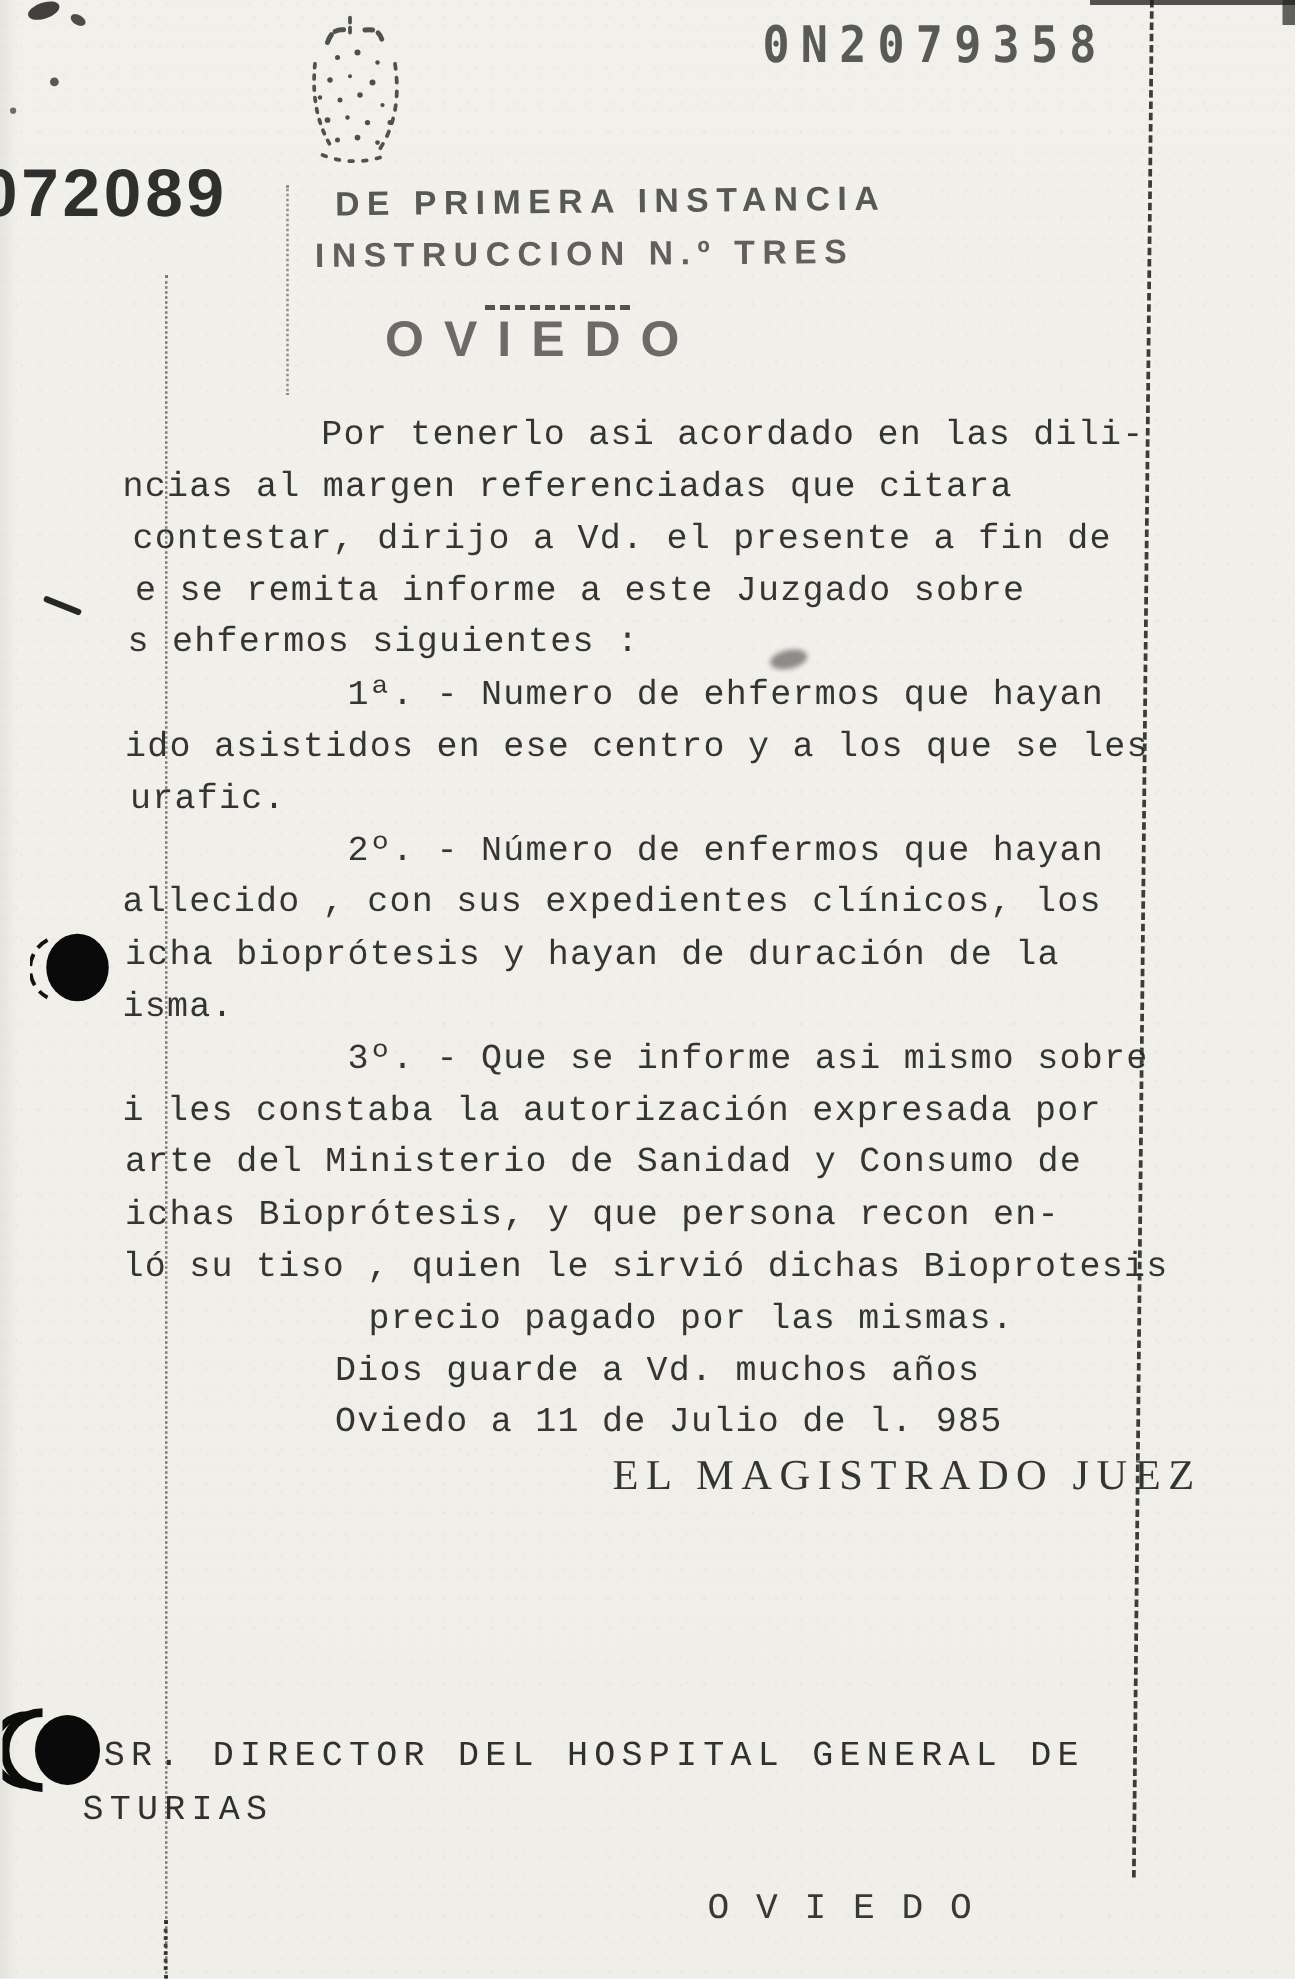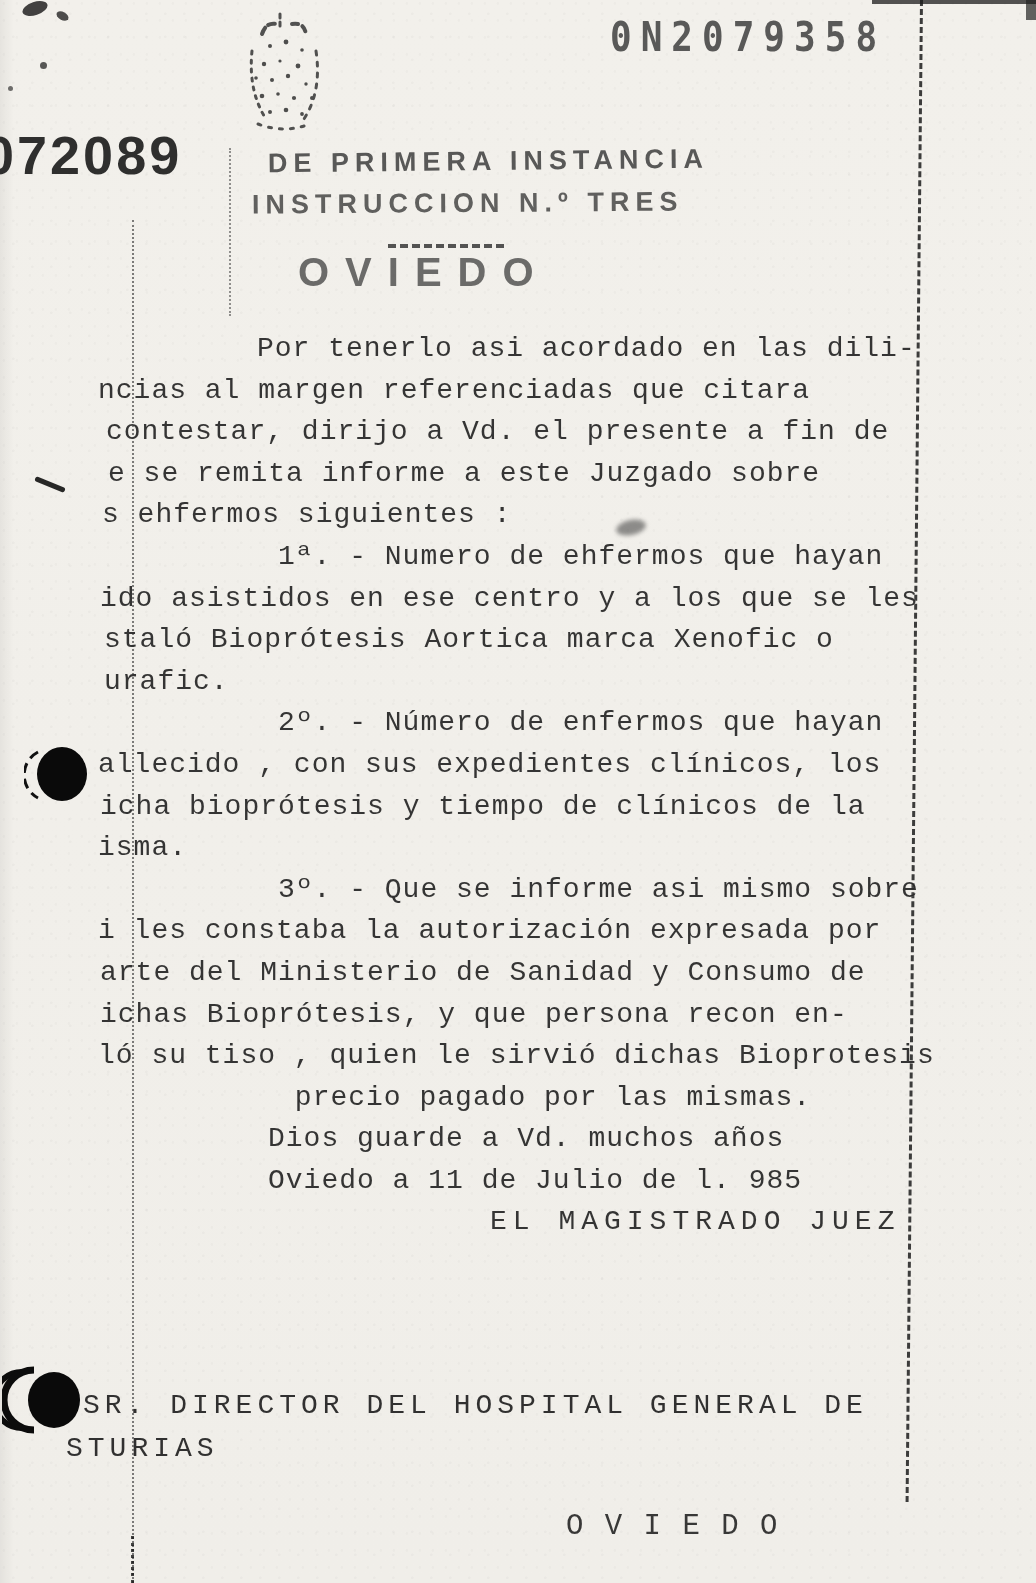--- a/index.html
+++ b/index.html
@@ -38,21 +38,21 @@
     position:absolute;left:252px;top:188px;
     font:bold 27px "Liberation Sans",sans-serif;letter-spacing:6px;
     color:#2e2e2e;opacity:.74;transform:rotate(-.4deg);
     text-shadow:0 0 1px #f0eee9;
   }
   .stamp-dash{
     position:absolute;left:388px;top:244px;width:116px;height:0;
     border-top:4px dashed #2c2c2c;opacity:.8;
   }
   .stamp-city{
-    position:absolute;left:298px;top:250px;
+    position:absolute;left:308px;top:250px;
     font:bold 40px "Liberation Sans",sans-serif;letter-spacing:16px;
     color:#333;opacity:.7;text-shadow:0 0 2px #f0eee9;
   }
   .crest{position:absolute;left:214px;top:6px;opacity:.8;}
   
   .vline-left{
     position:absolute;left:132px;top:220px;height:1363px;width:0;
     border-left:2px dotted #3c3c3c;opacity:.65;
   }
   .vline-left-heavy{
@@ -83,21 +83,21 @@
   .punch{position:absolute;}
   
   .body-text{
     position:absolute;left:98px;top:328px;width:900px;
     font:28px "Liberation Mono","DejaVu Sans Mono",monospace;
     letter-spacing:1px;line-height:41.6px;color:rgba(24,24,24,.87);
     text-shadow:0 0 1px rgba(240,238,233,.65);
     white-space:nowrap;
   }
   .tline{height:41.6px;}
-  .tline.wide{letter-spacing:6px;font-size:28px;}
+  .tline.wide{letter-spacing:6px;font-size:34px;font-family:Liberation Serif, serif;}
   
   .addr1{
     position:absolute;left:83px;top:1390px;
     font:28px "Liberation Mono","DejaVu Sans Mono",monospace;
     letter-spacing:5px;color:rgba(22,22,22,.88);white-space:nowrap;
     text-shadow:0 0 1px rgba(240,238,233,.6);
   }
   .addr2{
     position:absolute;left:66px;top:1433px;
     font:28px "Liberation Mono","DejaVu Sans Mono",monospace;
@@ -186,25 +186,24 @@
 
   <div class="body-text">
     <div id="body-lines">
         <div class="tline" style="margin-left: 159px;">Por tenerlo asi acordado en las dili-</div>
         <div class="tline" style="margin-left: 0px;">ncias al margen referenciadas que citara</div>
         <div class="tline" style="margin-left: 8px;">contestar, dirijo a Vd.  el presente a fin de</div>
         <div class="tline" style="margin-left: 10px;">e se remita informe a este Juzgado  sobre</div>
         <div class="tline" style="margin-left: 4px;">s ehfermos siguientes :</div>
         <div class="tline" style="margin-left: 180px;">1ª. - Numero de ehfermos que hayan</div>
         <div class="tline" style="margin-left: 2px;">ido asistidos en ese centro y a los que se les</div>
-        <div class="tline" style="margin-left: 6px;">staló Bioprótesis Aortica marca Xenofic o</div>
         <div class="tline" style="margin-left: 6px;">urafic.</div>
         <div class="tline" style="margin-left: 180px;">2º. - Número de enfermos que hayan</div>
         <div class="tline" style="margin-left: 0px;">allecido , con sus expedientes clínicos, los</div>
-        <div class="tline" style="margin-left: 2px;">icha bioprótesis y tiempo de clínicos de la</div>
+        <div class="tline" style="margin-left: 2px;">icha bioprótesis y hayan de duración de la</div>
         <div class="tline" style="margin-left: 0px;">isma.</div>
         <div class="tline" style="margin-left: 180px;">3º. - Que se informe asi mismo sobre</div>
         <div class="tline" style="margin-left: 0px;">i les constaba la autorización expresada por</div>
         <div class="tline" style="margin-left: 2px;">arte del Ministerio de Sanidad y Consumo de</div>
         <div class="tline" style="margin-left: 2px;">ichas  Bioprótesis, y que persona recon en-</div>
         <div class="tline" style="margin-left: 0px;">ló su tiso , quien le sirvió dichas Bioprotesis</div>
         <div class="tline" style="margin-left: 10px; text-align: center;">precio pagado por las mismas.</div>
         <div class="tline" style="margin-left: 170px;">Dios guarde a Vd.  muchos años</div>
         <div class="tline" style="margin-left: 170px;">Oviedo a 11 de Julio de l. 985</div>
         <div class="tline wide" style="margin-left: 392px;">EL MAGISTRADO JUEZ</div>

